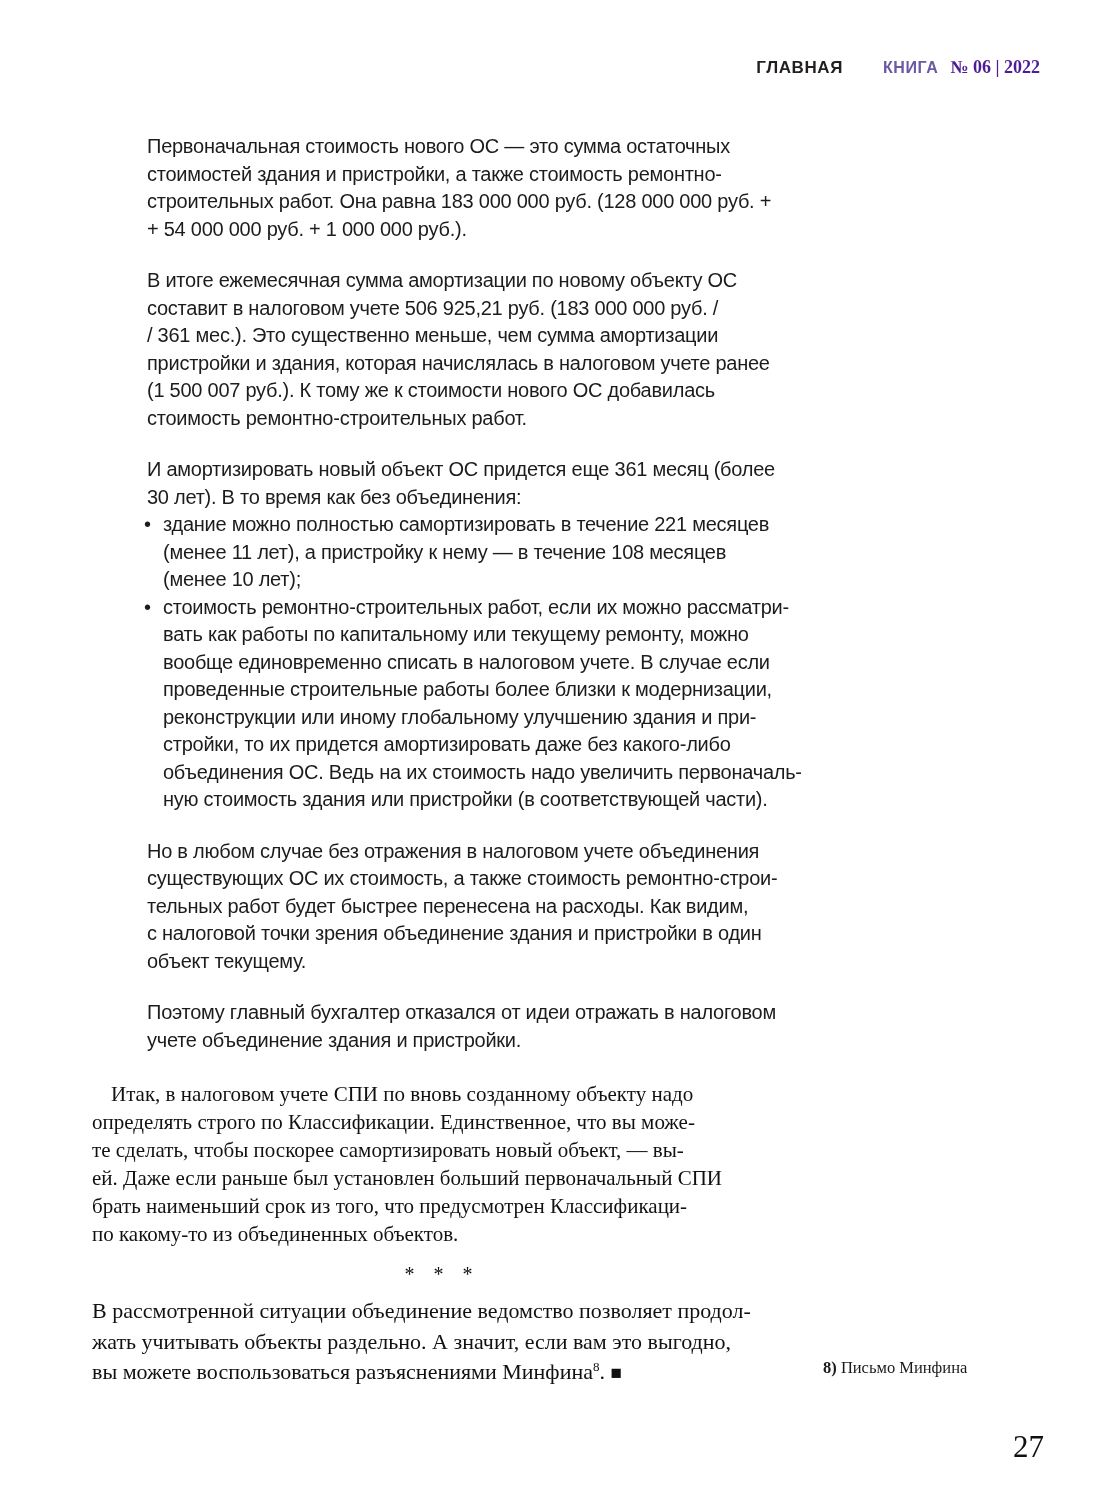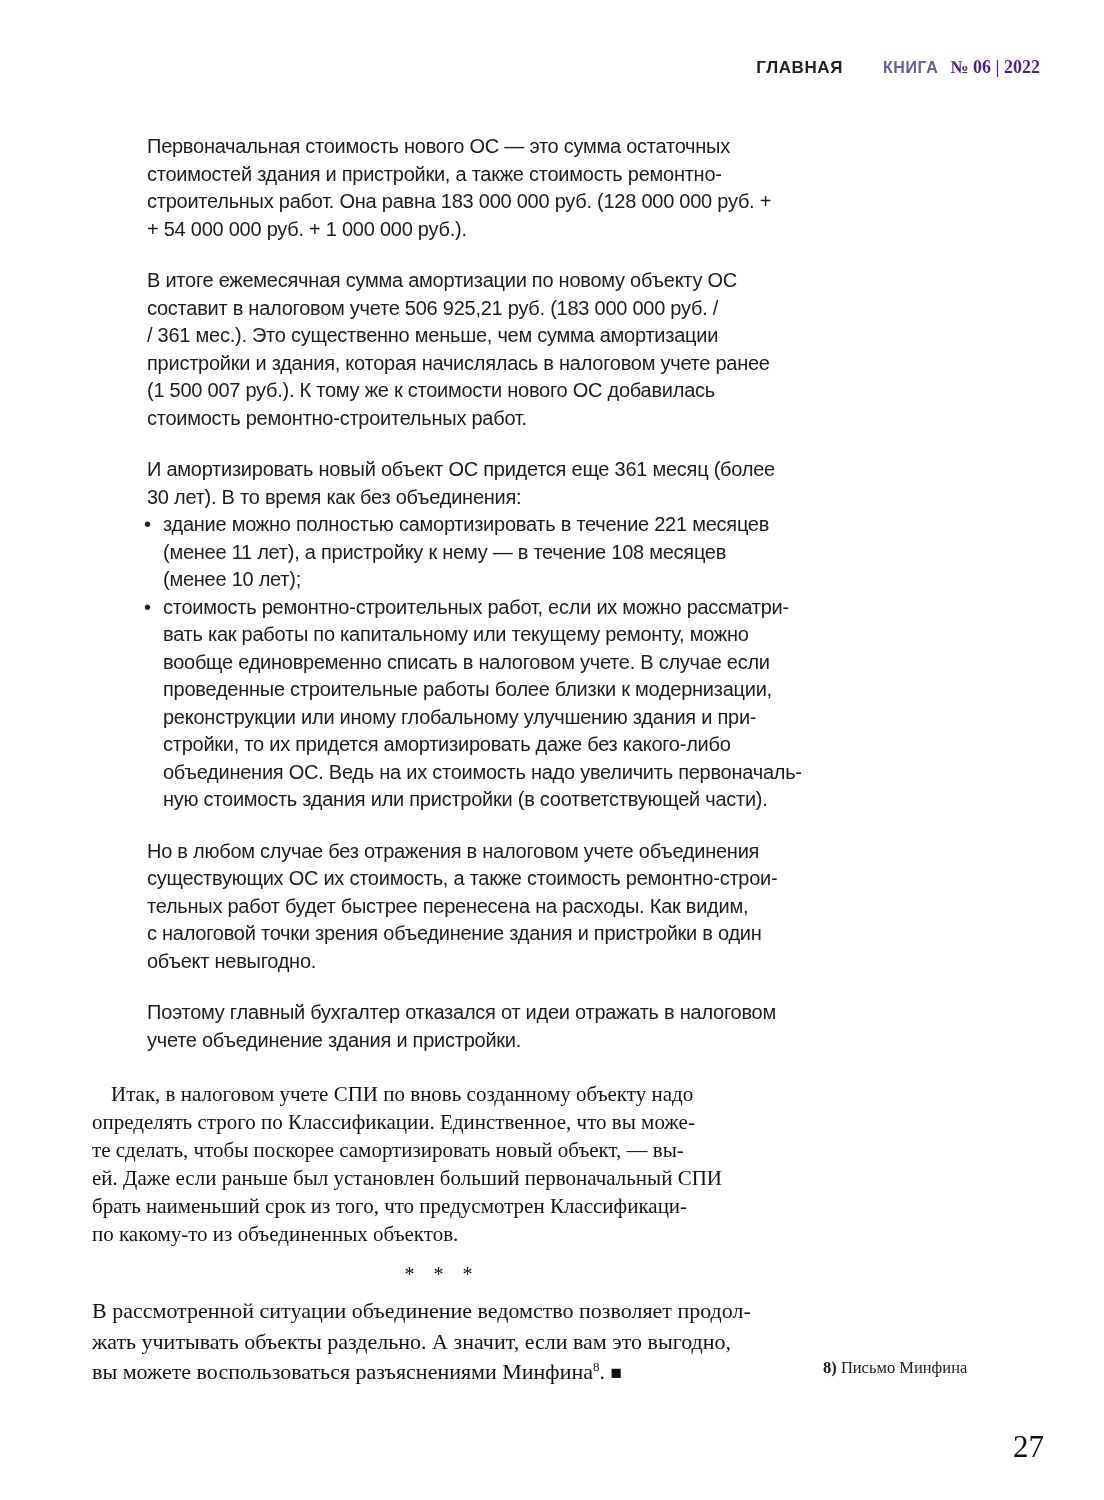--- a/index.html
+++ b/index.html
@@ -151,21 +151,21 @@
           <div class="line">стройки, то их придется амортизировать даже без какого-либо</div>
           <div class="line">объединения ОС. Ведь на их стоимость надо увеличить первоначаль-</div>
           <div class="line">ную стоимость здания или пристройки (в соответствующей части).</div>
         </div>
     </div>
     <div class="para">
         <div class="line">Но в любом случае без отражения в налоговом учете объединения</div>
         <div class="line">существующих ОС их стоимость, а также стоимость ремонтно-строи-</div>
         <div class="line">тельных работ будет быстрее перенесена на расходы. Как видим,</div>
         <div class="line">с налоговой точки зрения объединение здания и пристройки в один</div>
-        <div class="line">объект невыгодно.</div>
+        <div class="line">объект текущему.</div>
       </div>
     <div class="para no-gap">
         <div class="line">Поэтому главный бухгалтер отказался от идеи отражать в налоговом</div>
         <div class="line">учете объединение здания и пристройки.</div>
       </div>
   </div>
 
   <div class="main-paragraph">
       <div class="line">Итак, в налоговом учете СПИ по вновь созданному объекту надо</div>
       <div class="line">определять строго по Классификации. Единственное, что вы може-</div>

